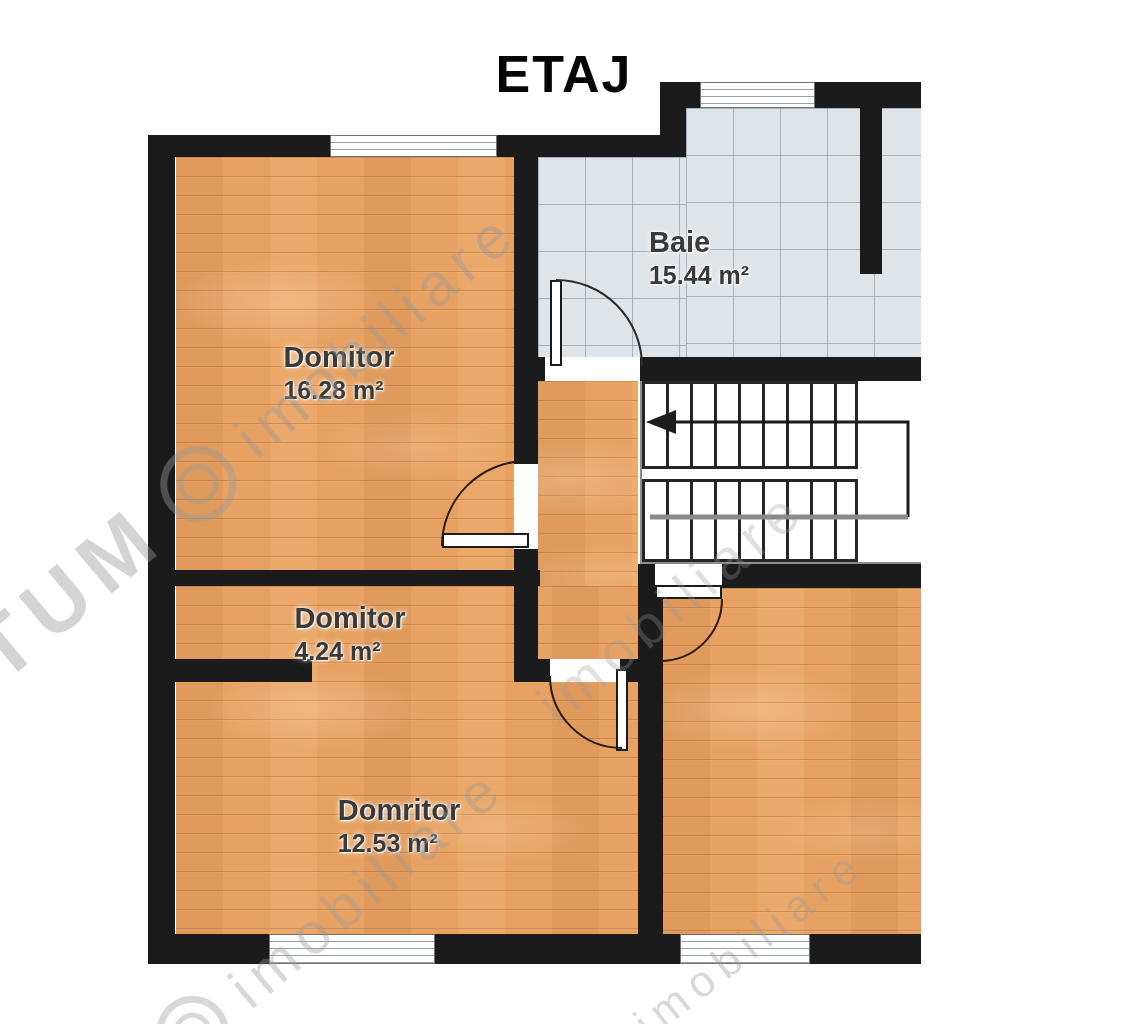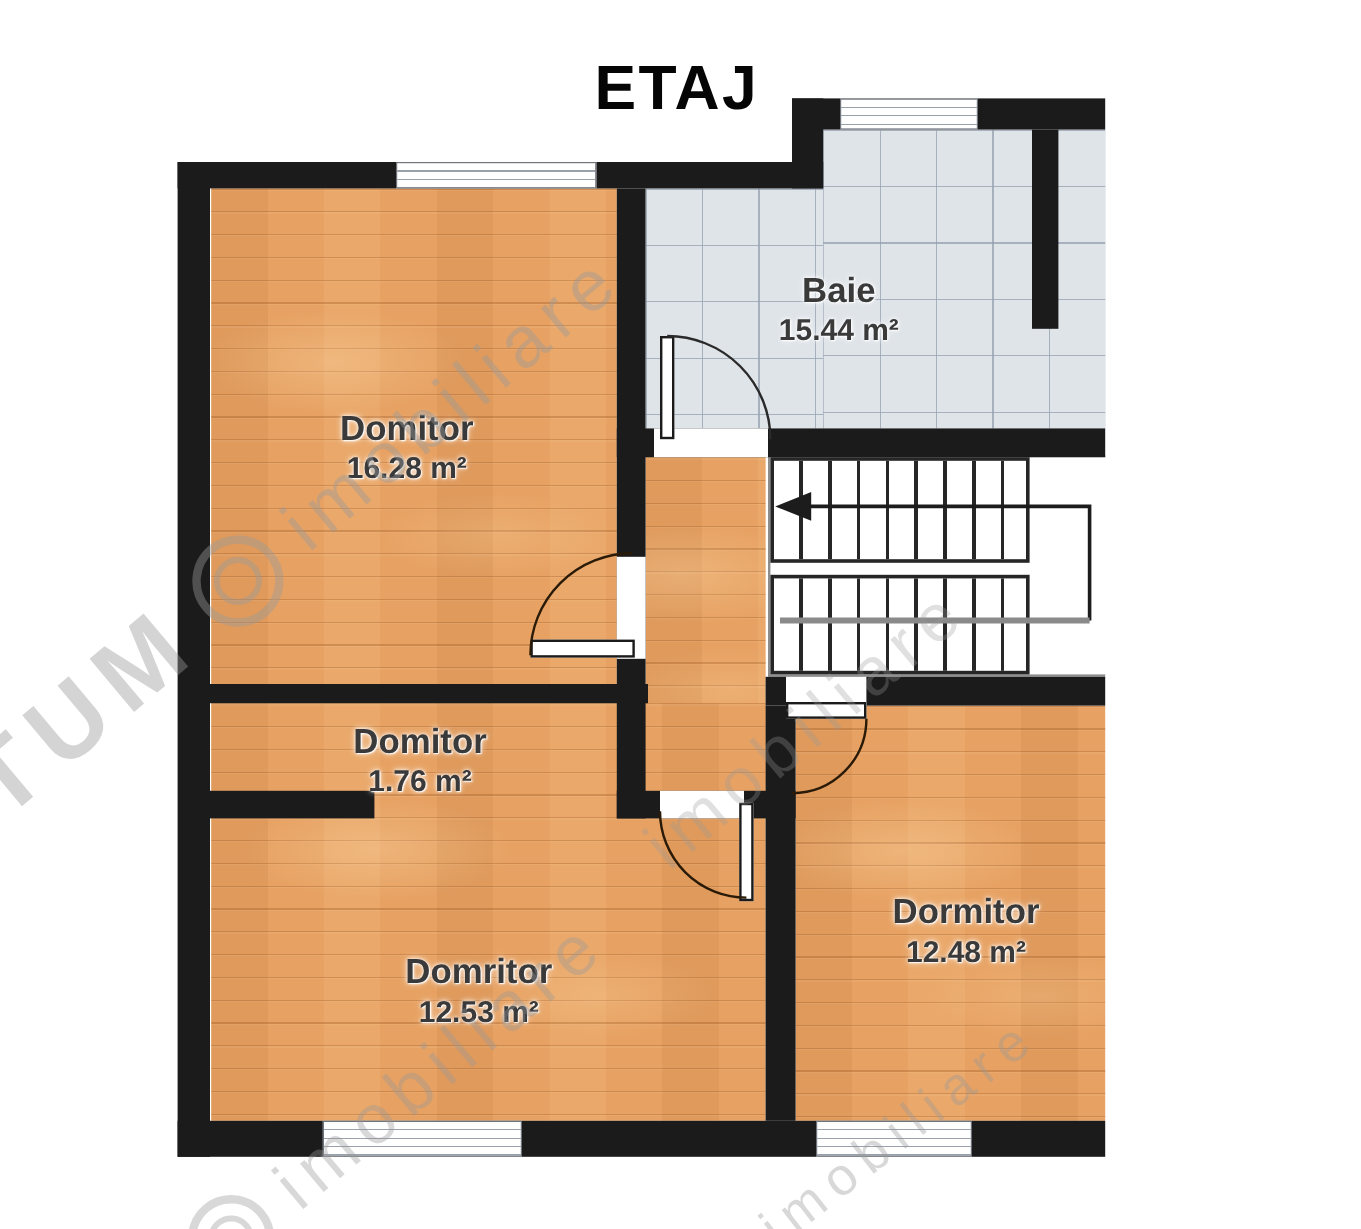--- a/index.html
+++ b/index.html
@@ -41,21 +41,21 @@
   .win-v{background-image:repeating-linear-gradient(90deg, transparent 0 6px, #99a1aa 6px 7px);}
   .door-leaf{position:absolute;background:#fff;border:2px solid #1b1b1b;box-sizing:border-box;z-index:26;}
   svg.overlay{position:absolute;left:0;top:0;z-index:28;}
   
   .title{
     position:absolute;z-index:40;transform:translate(-50%,0);
     font-size:52px;font-weight:900;letter-spacing:2px;color:var(--titlec,#050505);
   }
   .room-label{
     position:absolute;z-index:40;transform:translate(-50%,-50%);
-    text-align:center;color:var(--labelc,#3a3a3a);line-height:1.25;
+    color:var(--labelc,#3a3a3a);line-height:1.25;
     text-shadow:0 0 3px rgba(255,255,255,.95),0 0 6px rgba(255,255,255,.8),1px 1px 1px rgba(255,255,255,.9);
   }
   .room-label .rname{display:block;font-size:29px;font-weight:700;}
   .room-label .rarea{display:block;font-size:25px;font-weight:600;}
   
   .wm{
     position:absolute;z-index:50;display:flex;align-items:center;gap:22px;
     transform-origin:0 50%;color:var(--wmc,#9a9a9a);pointer-events:none;white-space:nowrap;
   }
   .wm-big{font-size:84px;font-weight:700;letter-spacing:12px;}
@@ -126,29 +126,25 @@
   <div class="room-label" style="left:339px;top:359px;">
     <span class="rname">Domitor</span>
     <span class="rarea">16.28 m²</span>
   </div>
   <div class="room-label" style="left:699px;top:244px;">
     <span class="rname">Baie</span>
     <span class="rarea">15.44 m²</span>
   </div>
   <div class="room-label" style="left:350px;top:620px;">
     <span class="rname">Domitor</span>
-    <span class="rarea">1.76 m²</span>
+    <span class="rarea">4.24 m²</span>
   </div>
   <div class="room-label" style="left:399px;top:812px;">
     <span class="rname">Domritor</span>
     <span class="rarea">12.53 m²</span>
-  </div>
-  <div class="room-label" style="left:805px;top:762px;">
-    <span class="rname">Dormitor</span>
-    <span class="rarea">12.48 m²</span>
   </div>
 
   <div class="wm" style="left:-15px;top:600px;transform:rotate(-40deg);opacity:.42;">
     <span class="wm-big">TUM</span>
     <span class="wm-circle" style="width:62px;height:62px;">
         <span class="inner" style="width:30px;height:30px;"></span>
       </span>
     <span class="wm-brand" style="font-size:60px;">imobiliare</span>
   </div>
   <div class="wm" style="left:545px;top:665px;transform:rotate(-40deg);opacity:.30;">

